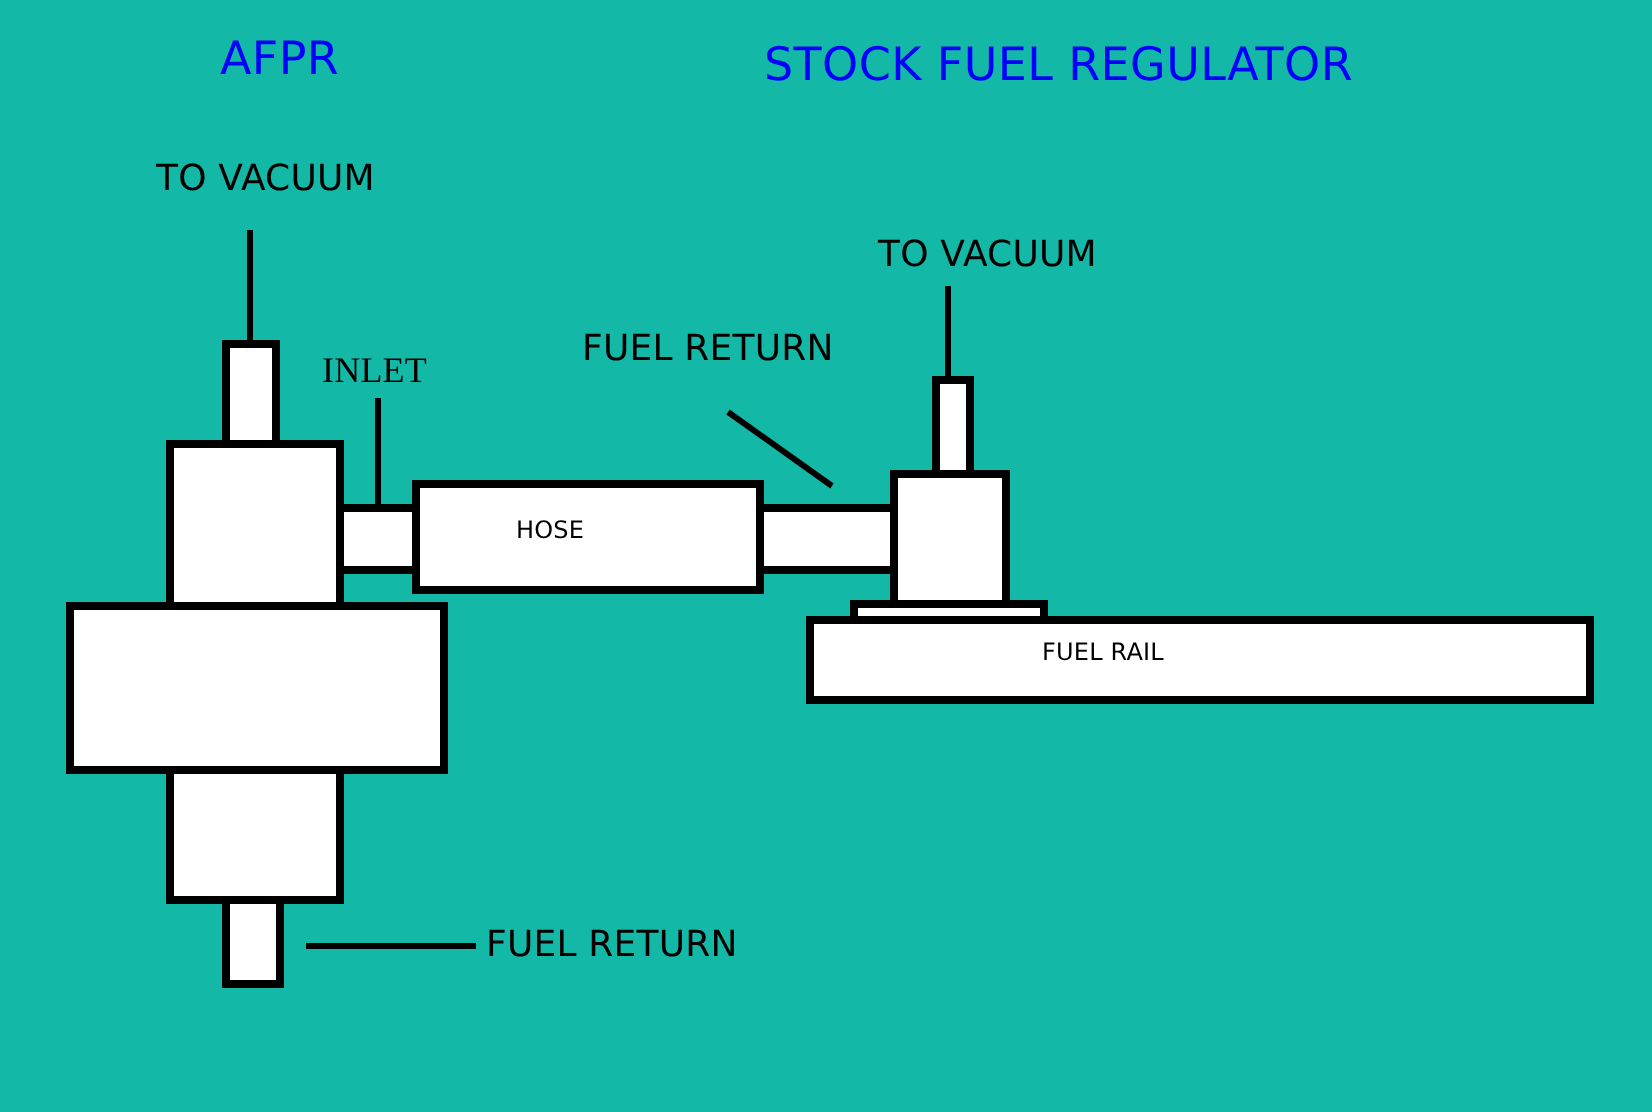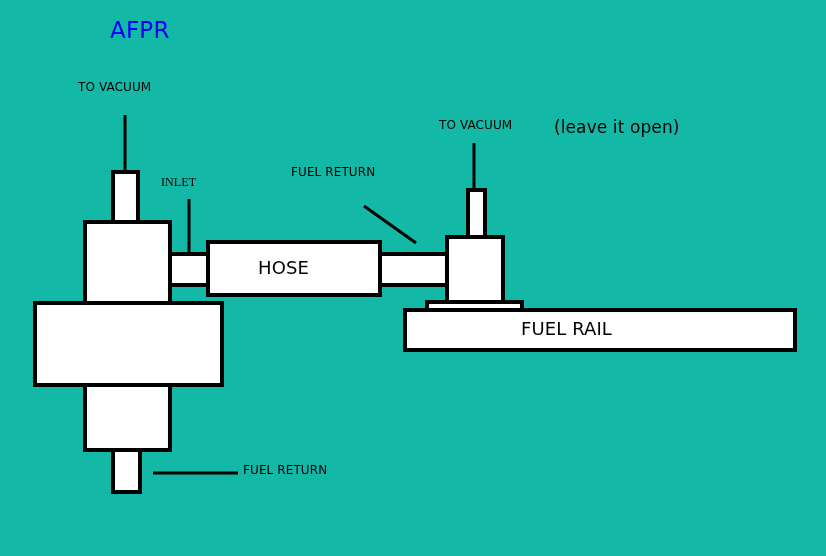--- a/index.html
+++ b/index.html
@@ -32,29 +32,29 @@
     color: #000000;
     font-family: "DejaVu Sans", sans-serif;
     line-height: 1;
   }
   .title {
     color: #0000ff;
     font-size: 23px;
     letter-spacing: 0.2px;
   }
   .callout {
-    font-size: 12px;
+    font-size: 18px;
     letter-spacing: 0.1px;
   }
   .note {
     font-size: 17px;
     letter-spacing: 0.1px;
   }
   .partlabel {
-    font-size: 18px;
+    font-size: 12px;
     letter-spacing: 0.1px;
   }
 </style>
 </head>
 <body>
 
 <div id="diagram-root">
 
   <svg id="diagram-svg" viewBox="0 0 826 556">
     <g id="parts-group" fill="#ffffff" stroke="#000000" stroke-width="4">
@@ -74,23 +74,23 @@
     <g id="leaders-group" stroke="#000000" stroke-width="3" stroke-linecap="butt">
         <line x1="125" y1="115" x2="125" y2="172"></line>
         <line x1="189" y1="199" x2="189" y2="254"></line>
         <line x1="364" y1="206" x2="416" y2="243"></line>
         <line x1="474" y1="143" x2="474" y2="190"></line>
         <line x1="153" y1="473" x2="238" y2="473"></line>
       </g>
   </svg>
 
   <div class="lbl title" style="left: 110px; top: 19px;">AFPR</div>
+  <div class="lbl title" style="left: 382px; top: 22px;">STOCK FUEL REGULATOR</div>
 
   <div class="lbl callout" style="left: 78px; top: 81px;">TO VACUUM</div>
   <div class="lbl callout" style="left: 161px; top: 176px; font-family: Liberation Serif, serif;">INLET</div>
   <div class="lbl partlabel" style="left: 258px; top: 259px;">HOSE</div>
   <div class="lbl callout" style="left: 291px; top: 166px;">FUEL RETURN</div>
   <div class="lbl callout" style="left: 439px; top: 119px;">TO VACUUM</div>
-  <div class="lbl note" style="left: 554px; top: 119px;">(leave it open)</div>
   <div class="lbl callout" style="left: 243px; top: 464px;">FUEL RETURN</div>
   <div class="lbl partlabel" style="left: 521px; top: 320px;">FUEL RAIL</div>
 
 </div>
 
 </body></html>

